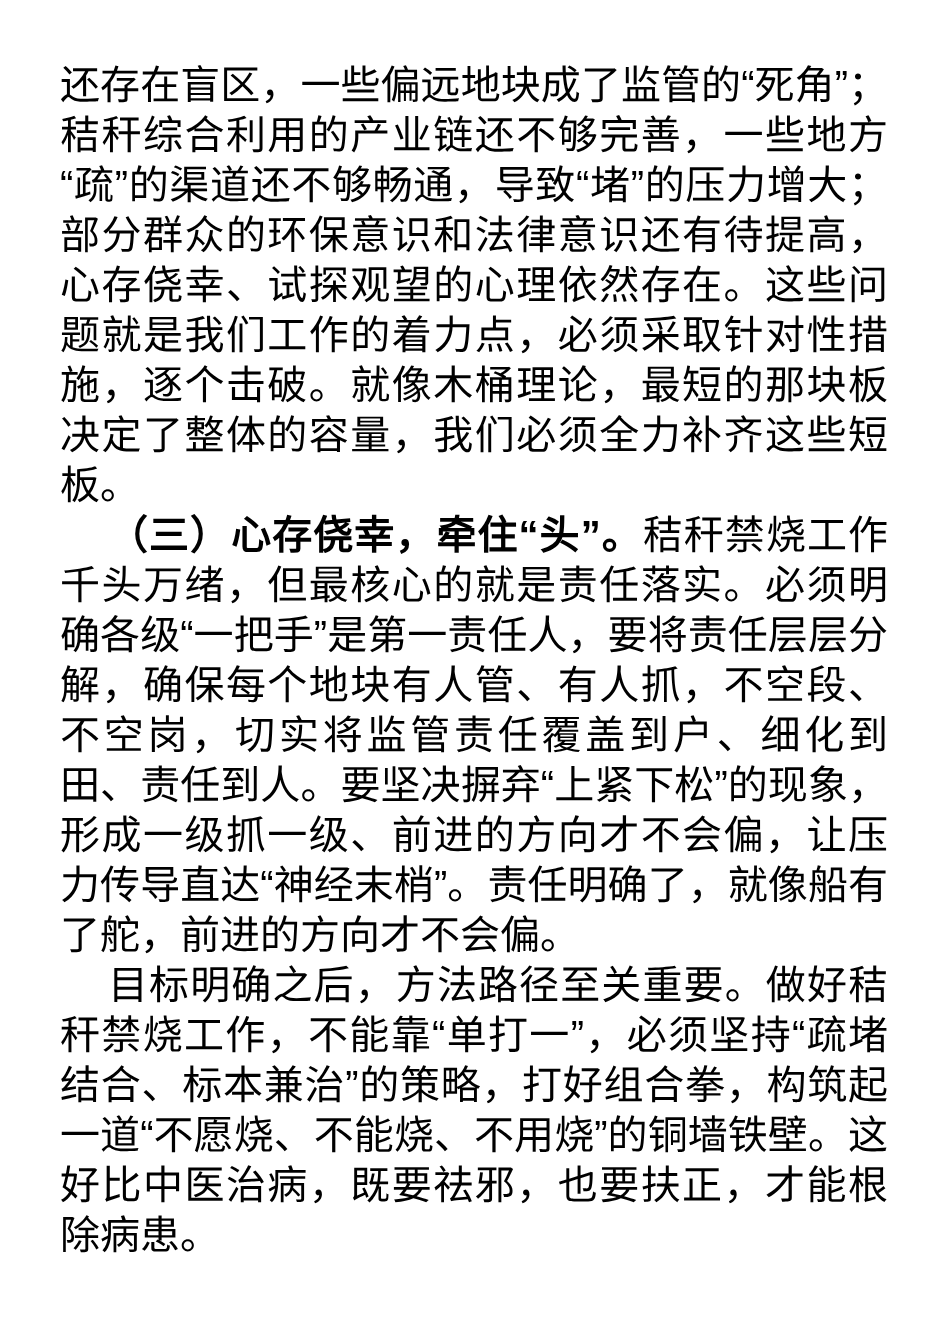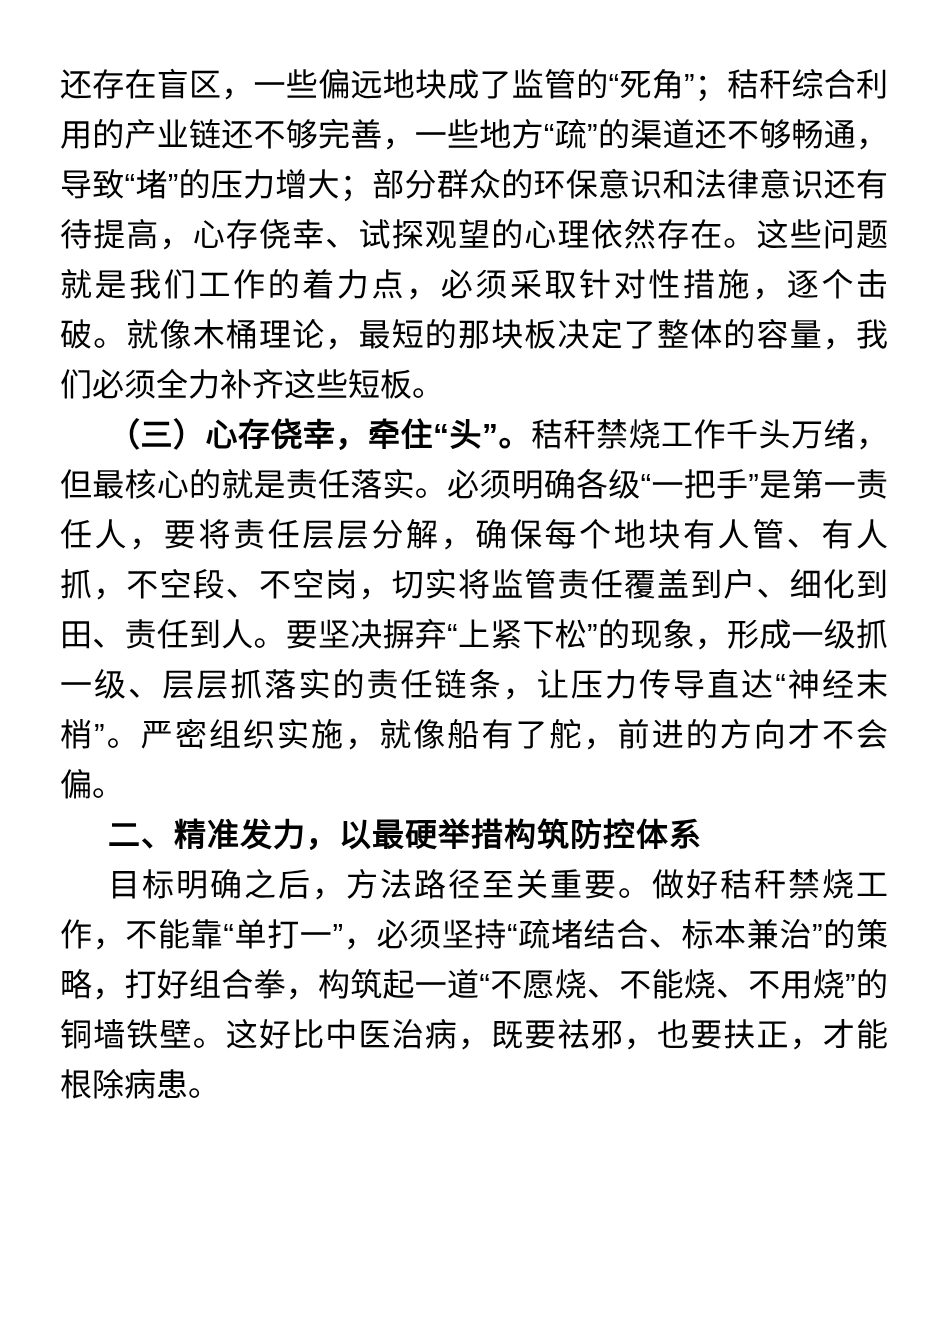--- a/index.html
+++ b/index.html
@@ -10,21 +10,21 @@
   .page {
     position: relative;
     width: 950px;
     height: 1344px;
     background: #ffffff;
     box-sizing: border-box;
     overflow: hidden;
     padding: 60px 62px 4px 60px;
     color: #000000;
     font-family: "Liberation Sans", "DejaVu Sans", sans-serif;
-    font-size: 32px;
+    font-size: 40px;
     line-height: 50px;
     text-align: justify;
   }
   .doc-body p {
     margin: 0;
     padding: 0;
     text-indent: 48px;
     word-break: break-all;
   }
   .doc-body p.no-indent {
@@ -40,17 +40,16 @@
   .run-regular {
     font-weight: normal;
   }
 </style>
 </head>
 <body>
 
 <div class="page" style="background: rgb(255, 255, 255); color: rgb(0, 0, 0);">
   <div class="doc-body">
       <p class="no-indent"><span class="run-regular">还存在盲区，一些偏远地块成了监管的“死角”；秸秆综合利用的产业链还不够完善，一些地方“疏”的渠道还不够畅通，导致“堵”的压力增大；部分群众的环保意识和法律意识还有待提高，心存侥幸、试探观望的心理依然存在。这些问题就是我们工作的着力点，必须采取针对性措施，逐个击破。就像木桶理论，最短的那块板决定了整体的容量，我们必须全力补齐这些短板。</span></p>
-      <p><span class="run-bold">（三）心存侥幸，牵住“头”。</span><span class="run-regular">秸秆禁烧工作千头万绪，但最核心的就是责任落实。必须明确各级“一把手”是第一责任人，要将责任层层分解，确保每个地块有人管、有人抓，不空段、不空岗，切实将监管责任覆盖到户、细化到田、责任到人。要坚决摒弃“上紧下松”的现象，形成一级抓一级、层层抓落实的责任链条，让压力传导直达“神经末梢”。严密组织实施，就像船有了舵，前进的方向才不会偏。</span></p>
-      <p class="heading1"><span class="run-regular">二、精准发力，以最硬举措构筑防控体系</span></p>
+      <p><span class="run-bold">（三）心存侥幸，牵住“头”。</span><span class="run-regular">秸秆禁烧工作千头万绪，但最核心的就是责任落实。必须明确各级“一把手”是第一责任人，要将责任层层分解，确保每个地块有人管、有人抓，不空段、不空岗，切实将监管责任覆盖到户、细化到田、责任到人。要坚决摒弃“上紧下松”的现象，形成一级抓一级、前进的方向才不会偏，让压力传导直达“神经末梢”。责任明确了，就像船有了舵，前进的方向才不会偏。</span></p>
       <p><span class="run-regular">目标明确之后，方法路径至关重要。做好秸秆禁烧工作，不能靠“单打一”，必须坚持“疏堵结合、标本兼治”的策略，打好组合拳，构筑起一道“不愿烧、不能烧、不用烧”的铜墙铁壁。这好比中医治病，既要祛邪，也要扶正，才能根除病患。</span></p>
     </div>
 </div>
 
 </body></html>

